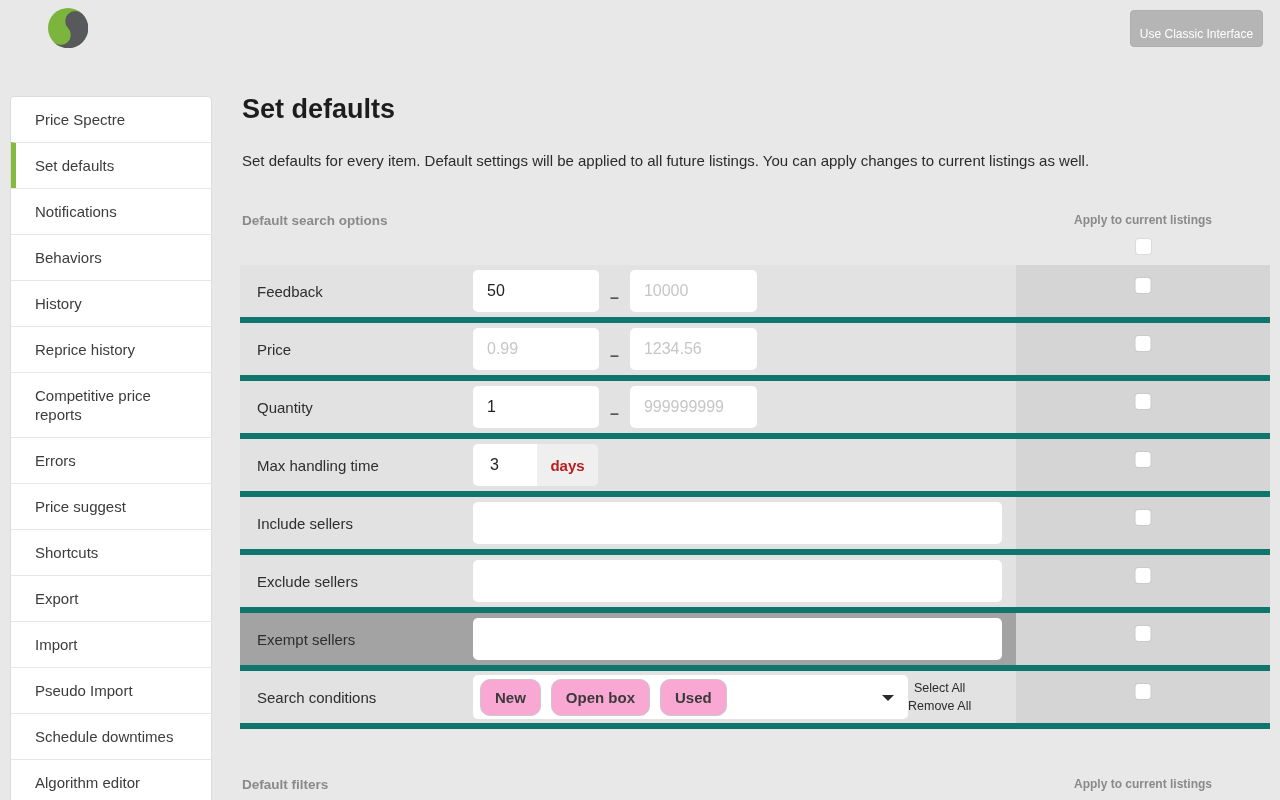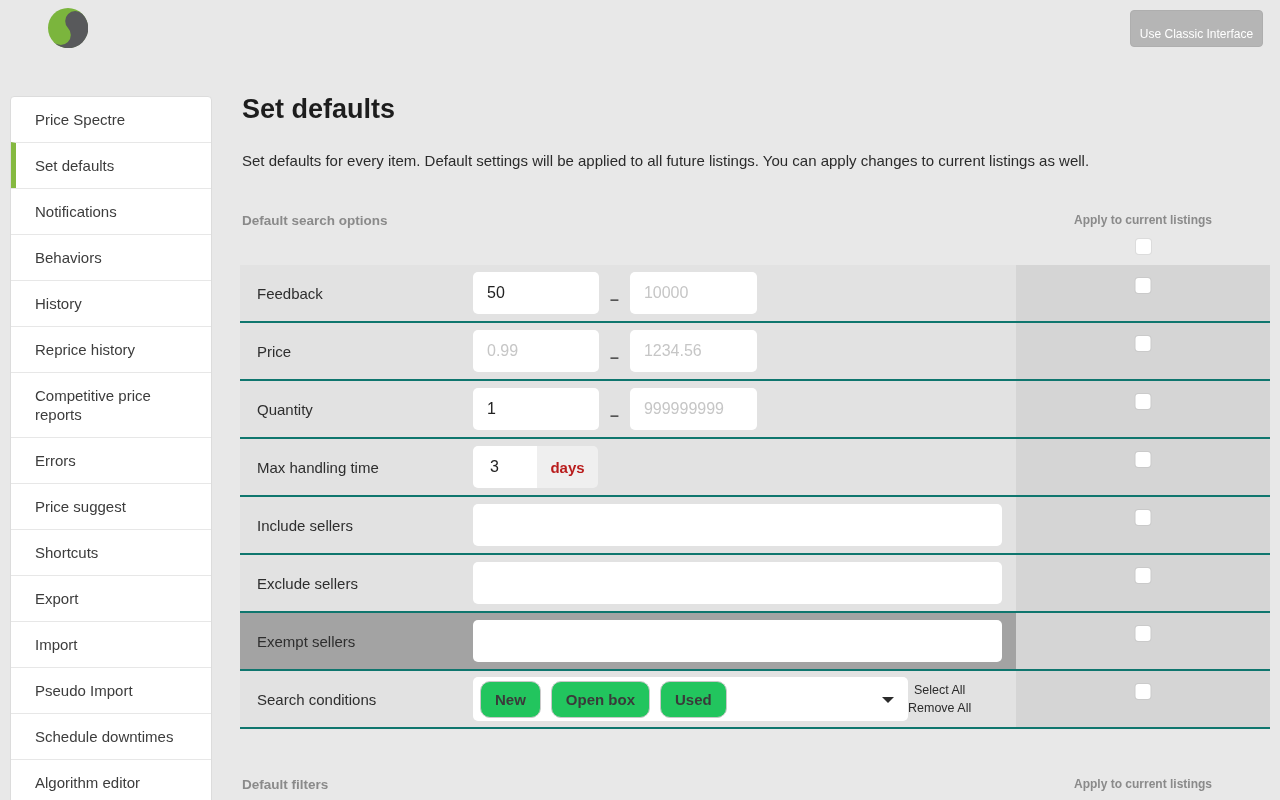--- a/index.html
+++ b/index.html
@@ -72,21 +72,21 @@
     border: none; border-radius: 3px;
     box-shadow: 0 0 0 1px rgba(0,0,0,0.05);
     cursor: pointer;
   }
 
   .rows { margin-top: 11px; }
   .row {
     position: relative;
     height: 58px;
     background: #e2e2e2;
-    border-bottom: 2px solid #0f766e;
+    border-bottom: 6px solid #0f766e;
     display: flex; align-items: center;
     padding-left: 17px;
   }
   .row.highlighted { background: #a3a3a3; }
   .row-label { width: 216px; font-size: 15px; color: #2e2e2e; flex: none; }
   .row-band {
     position: absolute; right: 0; top: 0; bottom: 0; width: 254px;
     background: #d5d5d5;
   }
   .row-band input[type="checkbox"] { position: absolute; left: 50%; top: 13px; transform: translateX(-50%); }
@@ -108,21 +108,21 @@
   .unit-addon { width: 61px; background: #efefef; display: flex; align-items: center; justify-content: center; font-size: 15px; font-weight: 700; color: #b91c1c; }
 
   .tags-box {
     width: 435px; height: 44px; background: #fff; border-radius: 5px;
     display: flex; align-items: center; gap: 10px;
     padding: 0 14px 0 7px;
     position: relative;
     cursor: pointer;
   }
   .tag-btn {
-    background: #22c55e; border: 1px solid #c9c9c9; border-radius: 10px;
+    background: #f9a8d4; border: 1px solid #c9c9c9; border-radius: 10px;
     font-size: 15px; font-weight: 700; color: #3a3a3a;
     padding: 3px 14px; height: 37px; line-height: 19px;
     font-family: "Liberation Sans", sans-serif;
     cursor: pointer; white-space: nowrap;
   }
   .caret {
     position: absolute; right: 14px; top: 50%; margin-top: -2px;
     width: 0; height: 0;
     border-left: 6px solid transparent; border-right: 6px solid transparent;
     border-top: 6px solid #2b2b2b;

